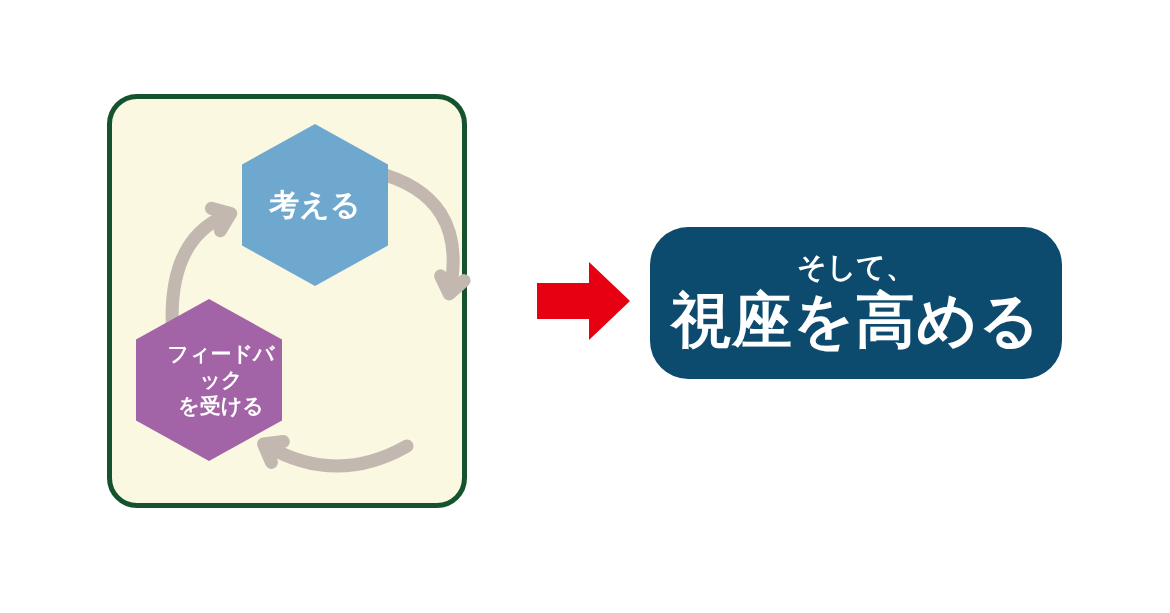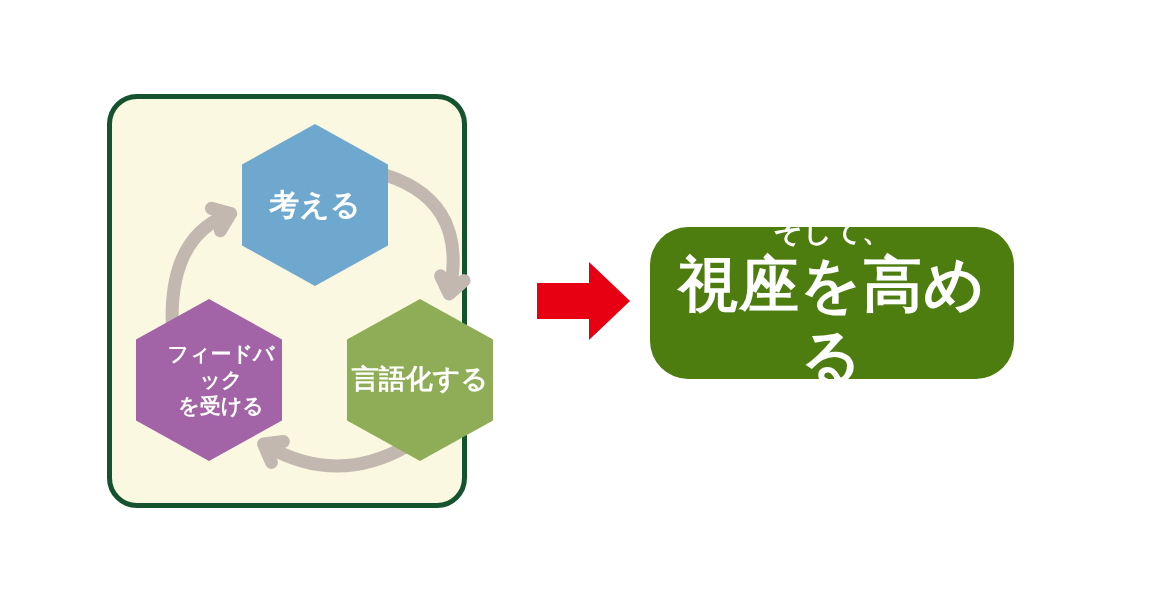--- a/index.html
+++ b/index.html
@@ -68,23 +68,23 @@
     height: 78px;
     background: #E60012;
     clip-path: polygon(0px 21px, 52px 21px, 52px 0px, 93px 39px, 52px 78px, 52px 57px, 0px 57px);
   }
 
   
   .result-box {
     position: absolute;
     left: 650px;
     top: 227px;
-    width: 364px;
+    width: 412px;
     height: 152px;
-    background: #4d7c0f;
+    background: #0c4a6e;
     border-radius: 38px;
     display: flex;
     flex-direction: column;
     align-items: center;
     justify-content: center;
     text-align: center;
   }
   .result-line1 {
     color: #ffffff;
     font-weight: bold;
@@ -113,23 +113,20 @@
         </marker>
       </defs>
       <path d="M 263 73 Q 357 97 338 191" fill="none" stroke="#C3B8B0" stroke-width="13" stroke-linecap="round" marker-end="url(#ah)"></path>
       <path d="M 295 347 Q 225 387 155 347" fill="none" stroke="#C3B8B0" stroke-width="13" stroke-linecap="round" marker-end="url(#ah)"></path>
       <path d="M 61 239 Q 53 141 115 116" fill="none" stroke="#C3B8B0" stroke-width="13" stroke-linecap="round" marker-end="url(#ah)"></path>
     </svg>
 
     <div class="hex hex-think">
       <span>考える</span>
     </div>
-    <div class="hex hex-verbal">
-      <span>言語化する</span>
-    </div>
     <div class="hex hex-feedback">
       <span>フィードバック
 を受ける</span>
     </div>
   </div>
 
   <div class="red-arrow"></div>
 
   <div class="result-box">
     <div class="result-line1">そして、</div>

